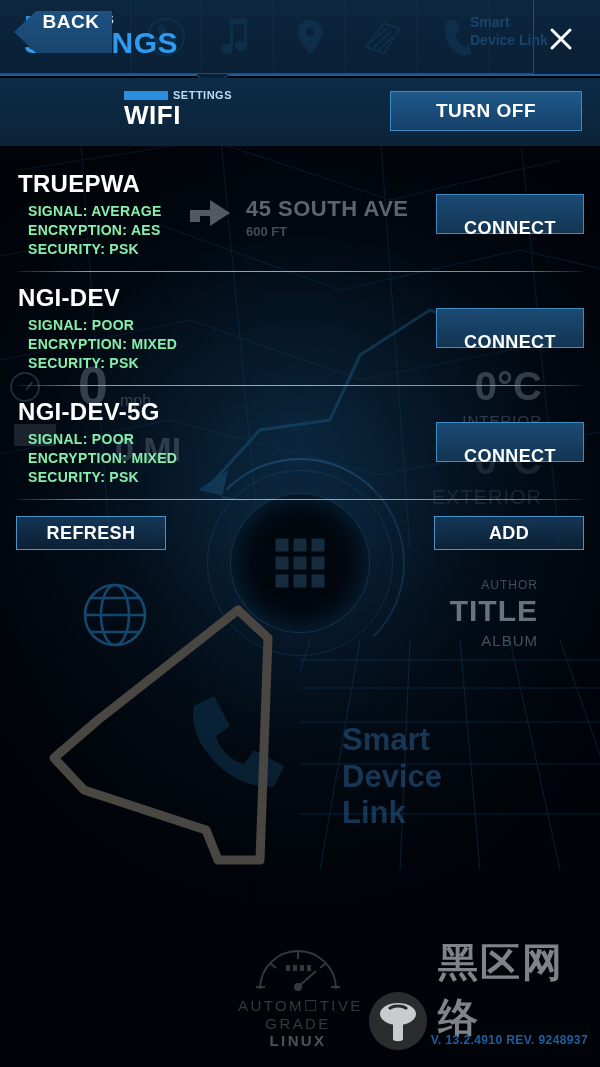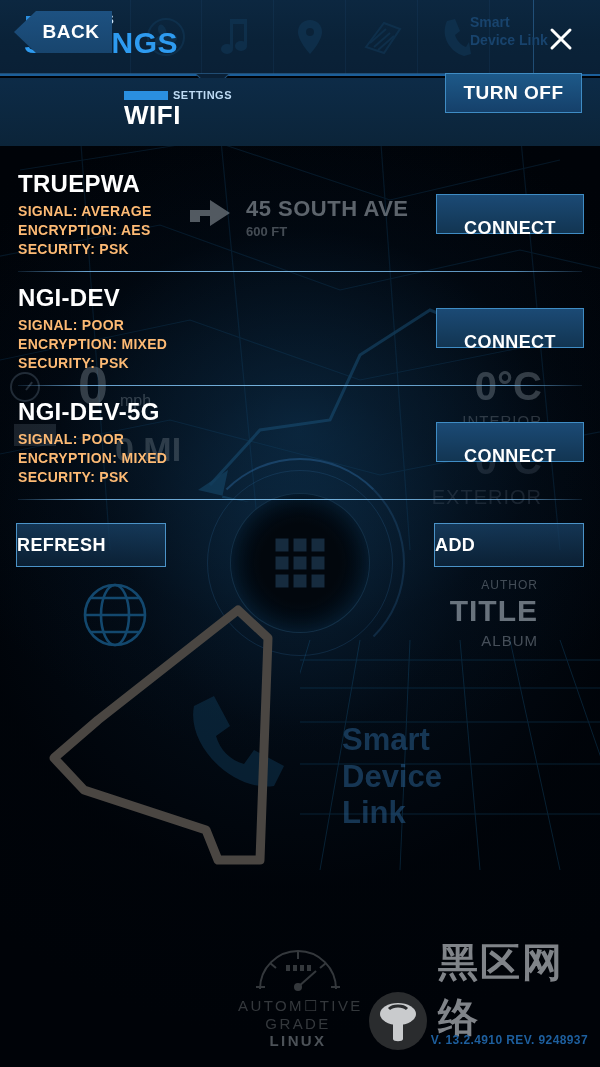--- a/index.html
+++ b/index.html
@@ -167,50 +167,50 @@
 
   
   .subheader {
     position:absolute; left:0; top:78px; width:600px; height:68px;
     background:linear-gradient(180deg,#0d2b47 0%,#0b2439 100%);
   }
   .back-btn {
     position:absolute; left:14px; top:11px; width:98px; height:42px;
     background:linear-gradient(180deg,#1d5181 0%,#18456e 100%);
     clip-path:polygon(22px 0, 100% 0, 100% 100%, 22px 100%, 0 50%);
-    display:flex; align-items:center; justify-content:center;
+    display:flex; justify-content:center;
     cursor:pointer;
   }
   .back-btn span { font-size:19px; font-weight:bold; color:#fff; padding-left:16px; letter-spacing:.5px; }
 
   .crumb-settings { position:absolute; left:124px; top:89px; display:flex; align-items:center; gap:5px; }
   .crumb-bar-2 { width:44px; height:9px; background:#2a8fe0; display:block; }
   .crumb-settings-lbl { font-size:11px; font-weight:bold; color:#bfdcf5; letter-spacing:.5px; }
   .sub-title {
     position:absolute; left:124px; top:100px;
     font-size:26px; font-weight:bold; color:#fff; letter-spacing:.5px;
   }
   .turnoff-btn {
-    position:absolute; right:18px; top:73px; width:137px; height:40px;
+    position:absolute; right:18px; top:91px; width:192px; height:40px;
     background:linear-gradient(180deg,#1d5989 0%,#15406a 100%);
     border:1px solid #3f8cc4;
     display:flex; align-items:center; justify-content:center; cursor:pointer;text-align:center;
   }
   .turnoff-btn span { font-size:19px; font-weight:bold; color:#fff; letter-spacing:.5px; }
 
   
   .list { position:absolute; left:0; top:158px; width:600px; }
   .net-row { position:relative; height:114px; }
   .net-name {
     position:absolute; left:18px; top:12px;
     font-size:24px; font-weight:bold; color:#fff; letter-spacing:.3px;
   }
   .net-meta {
-    position:absolute; left:18px; top:44px;
-    font-size:14px; font-weight:bold; color:#fdba74; line-height:1.34; letter-spacing:.3px;
+    position:absolute; left:28px; top:44px;
+    font-size:14px; font-weight:bold; color:#86efac; line-height:1.34; letter-spacing:.3px;
   }
   .connect-btn {
     position:absolute; right:16px; top:36px; width:148px; height:40px;
     background:linear-gradient(180deg,#1b4a75 0%,#123category 100%);
     background:linear-gradient(180deg,#1b4a75 0%,#123552 100%);
     border:1px solid #3f8cc4;
     display:flex; align-items:center; justify-content:center; cursor:pointer;
   }
   .connect-btn span { font-size:18px; font-weight:bold; color:#fff; letter-spacing:.4px;margin-top:28px; }
   .divider {
@@ -220,24 +220,24 @@
 
   
   .nav-ov { position:absolute; left:188px; top:40px; display:flex; align-items:flex-start; gap:14px; }
   .nav-ov-text { line-height:1; }
   .nav-ov-dest { font-size:22px; font-weight:bold; color:rgba(150,158,166,.62); letter-spacing:.5px; }
   .nav-ov-dist { font-size:13px; font-weight:bold; color:rgba(135,143,152,.50); margin-top:5px; }
 
   
   .actions { position:absolute; left:0; top:516px; width:600px; height:42px; }
   .act-btn {
-    position:absolute; top:7px; width:150px; height:44px;
+    position:absolute; top:0; width:150px; height:34px;
     background:linear-gradient(180deg, rgba(26,68,106,.75) 0%, rgba(14,40,64,.72) 100%);
     border:1px solid #4b93c8;
-    display:flex; align-items:center; cursor:pointer;
+    display:flex; align-items:center; justify-content:center; cursor:pointer;
   }
   .act-btn span { font-size:18px; font-weight:bold; color:#fff; letter-spacing:.4px; }
   .act-refresh { left:16px; }
   .act-add { right:16px; }
 
   
   .footer { position:absolute; left:0; bottom:0; width:600px; height:110px; }
   .agl-logo { position:absolute; left:238px; bottom:18px; width:120px; text-align:center; opacity:.85; }
   .agl-words { font-size:15px; letter-spacing:2.4px; color:#3e4246; line-height:1.15; }
   .agl-words b { color:#5a6066; font-weight:bold; }

